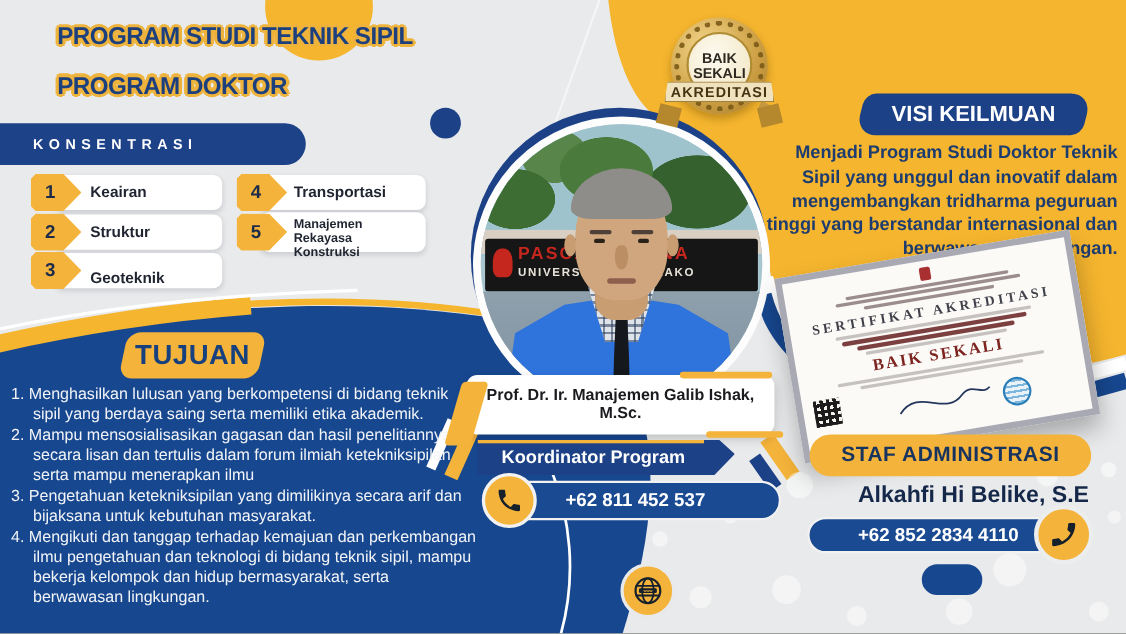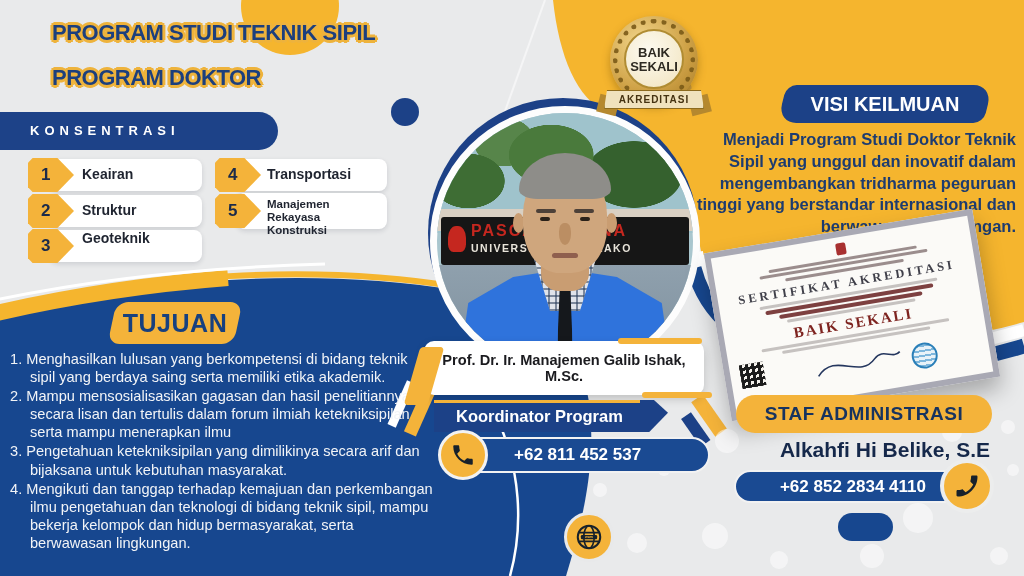--- a/index.html
+++ b/index.html
@@ -146,23 +146,23 @@
   .medal{left:596px;top:16px;width:116px;height:104px;z-index:3;}
   .medal-outer{position:absolute;left:14px;top:0;width:88px;height:88px;border-radius:50%;
       background:radial-gradient(circle at 35% 30%,#f1d489,#cfa247 55%,#a77b25);
       box-shadow:0 4px 8px rgba(90,60,0,.35);}
   .medal-wreath{position:absolute;left:17px;top:3px;width:82px;height:82px;border-radius:50%;
       border:5px dotted rgba(122,90,24,.9);box-sizing:border-box;}
   .medal-inner{position:absolute;left:28px;top:13px;width:60px;height:60px;border-radius:50%;
       background:radial-gradient(circle at 40% 35%,#fdfaf0,#f1e3bd);border:2px solid #b08c33;
       box-sizing:border-box;text-align:center;color:#2e2a22;font-weight:800;font-size:13px;
       line-height:14px;padding-top:15px;}
-  .medal-ribbon{position:absolute;left:8px;top:74px;width:100px;height:19px;background:#f0e2bd;
+  .medal-ribbon{position:absolute;left:8px;top:58px;width:100px;height:19px;background:#f0e2bd;
       border:1.5px solid #8d6b1e;box-sizing:border-box;clip-path:polygon(3% 0,97% 0,100% 100%,0 100%);
-      text-align:center;line-height:17px;color:#453312;font-weight:800;font-size:10px;letter-spacing:1px;}
+      text-align:center;line-height:17px;color:#453312;font-weight:800;font-size:13px;letter-spacing:1px;}
   .medal-tail{position:absolute;top:80px;width:20px;height:18px;background:#b5882e;z-index:-1;}
 </style>
 </head>
 <body>
 
 <div class="stage">
 
   <svg class="bg" width="1024" height="576" viewBox="0 0 1024 576">
     <rect width="1024" height="576" fill="#e9eaeb"></rect>
     <path d="M 545 0 L 500 125" stroke="#ffffff" stroke-width="2" opacity="0.55"></path>
@@ -220,21 +220,21 @@
       <div class="klabel" style="padding:7px 0 0 32px;">Keairan</div>
     </div>
     <div class="abs kchip" style="left:28px;top:158px;">1</div>
 
     <div class="kbox" style="left:50px;top:195px;width:152px;height:32px;">
       <div class="klabel" style="padding:7px 0 0 32px;">Struktur</div>
     </div>
     <div class="abs kchip" style="left:28px;top:194px;">2</div>
 
     <div class="kbox" style="left:50px;top:230px;width:152px;height:32px;">
-      <div class="klabel" style="padding:0 0 0 32px;">Geoteknik</div>
+      <div class="klabel" style="padding:14px 0 0 32px;">Geoteknik</div>
     </div>
     <div class="abs kchip" style="left:28px;top:229px;">3</div>
 
     <div class="kbox" style="left:237px;top:159px;width:150px;height:32px;">
       <div class="klabel" style="padding:7px 0 0 30px;">Transportasi</div>
     </div>
     <div class="abs kchip" style="left:215px;top:158px;">4</div>
 
     <div class="kbox" style="left:237px;top:193px;width:150px;height:36px;">
       <div class="klabel" style="padding:5px 4px 0 30px;font-size:11.5px;line-height:13px;">Manajemen Rekayasa Konstruksi</div>

